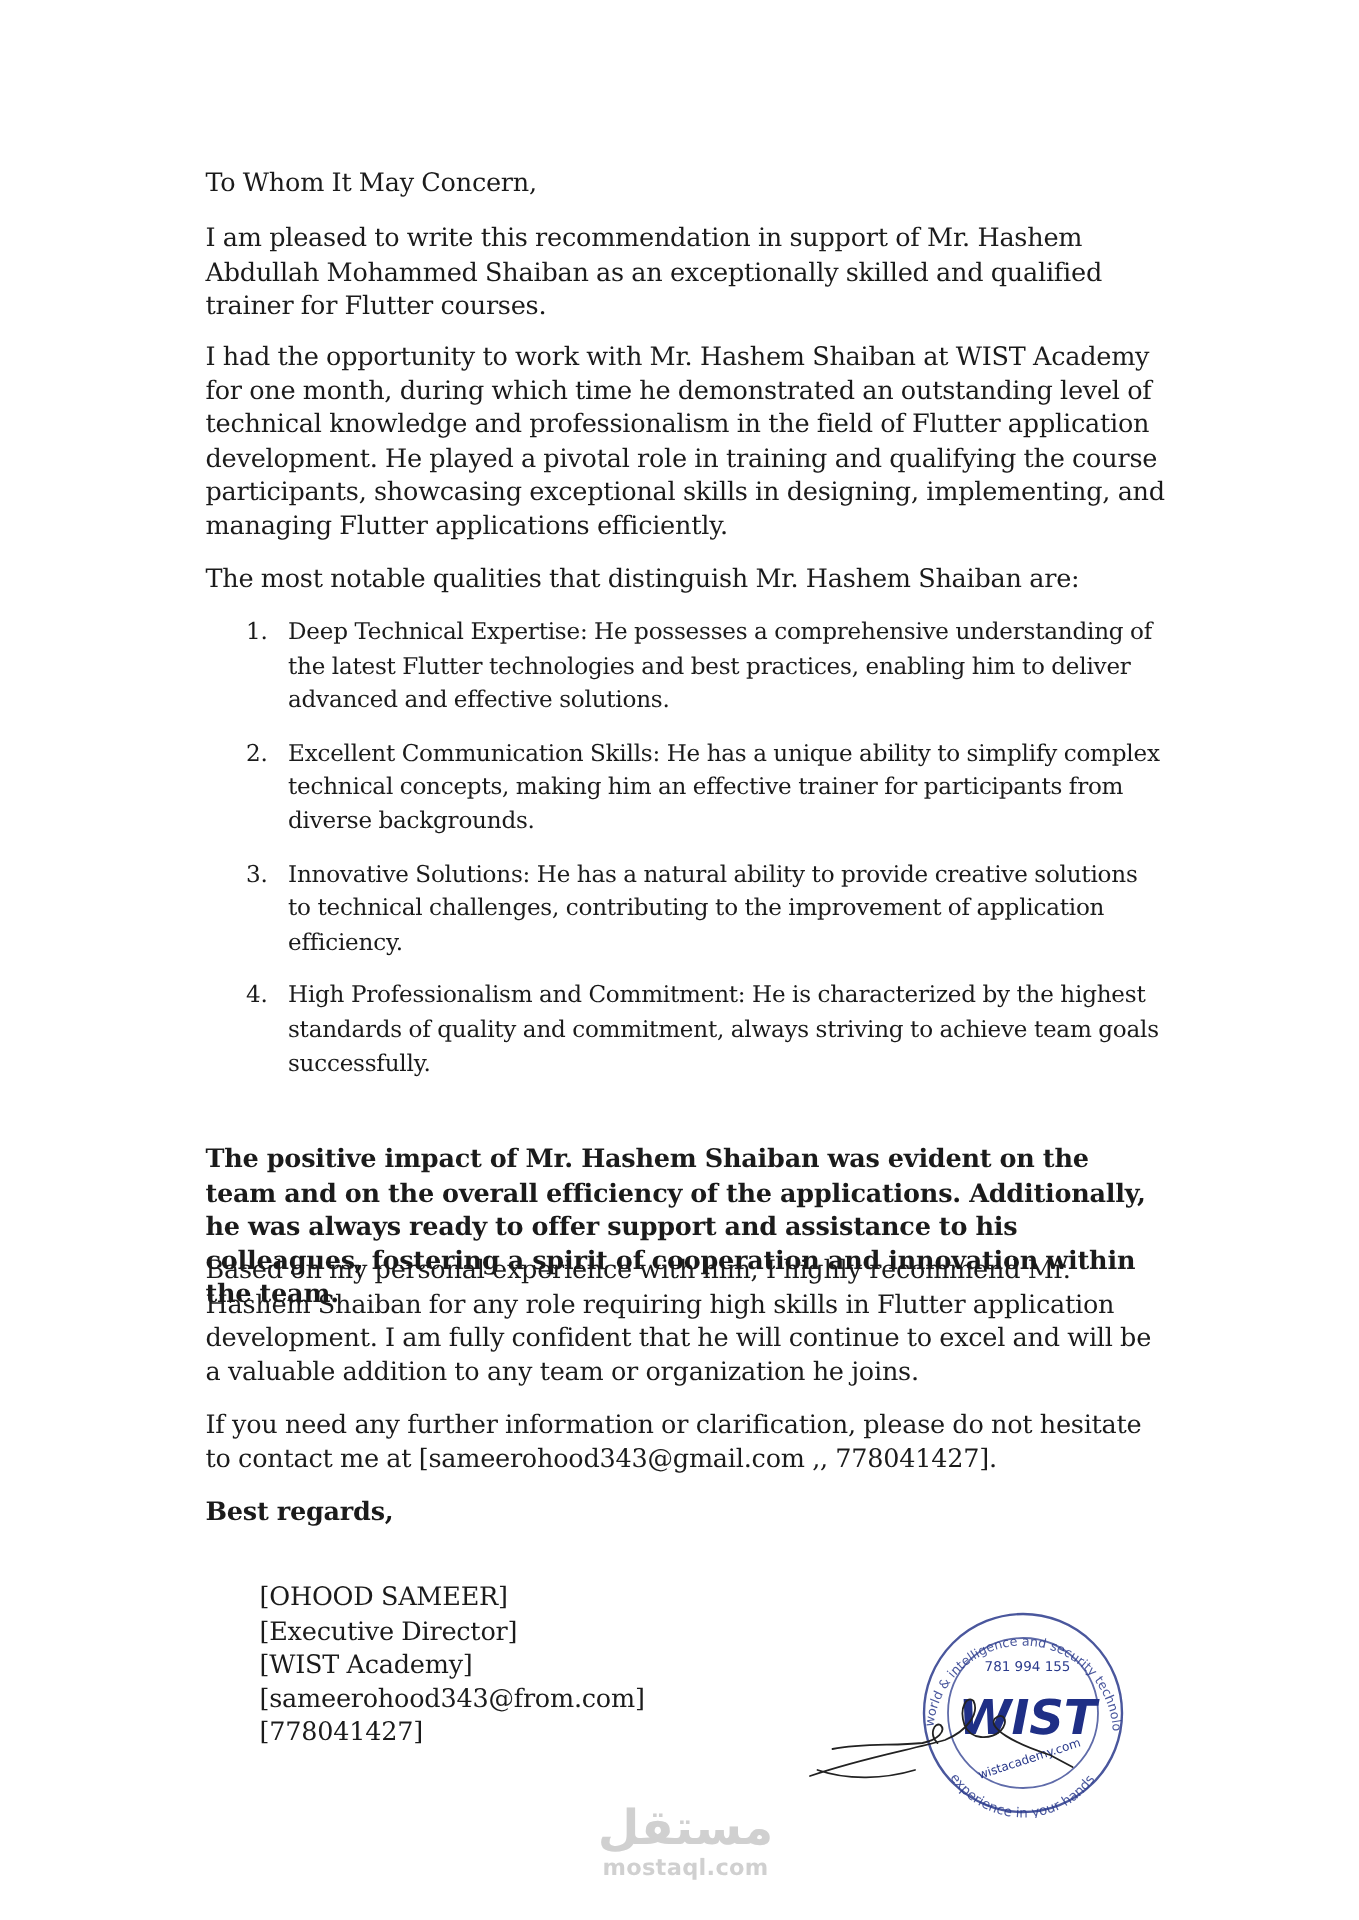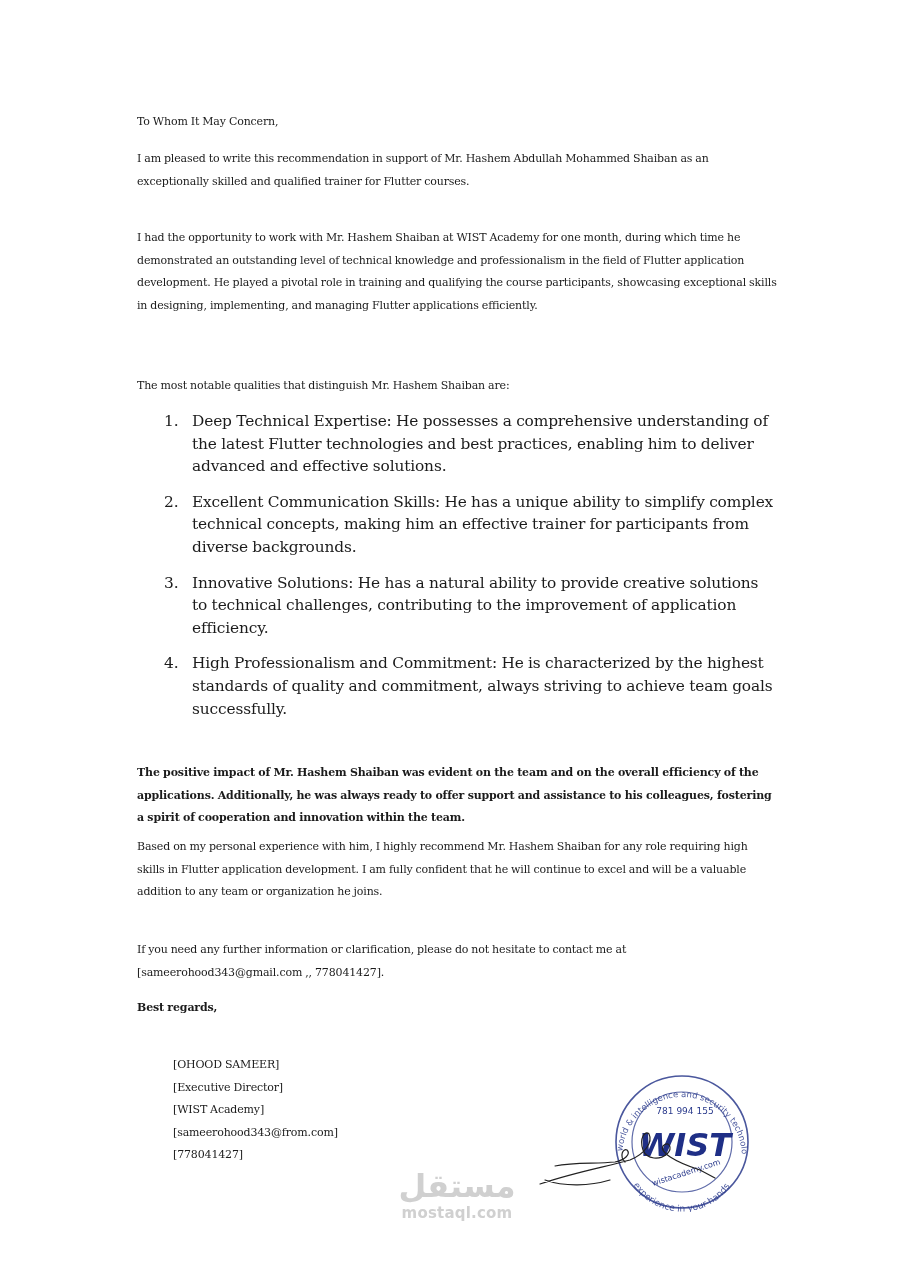--- a/index.html
+++ b/index.html
@@ -4,41 +4,41 @@
   <style>
     html, body { margin: 0; padding: 0; background: #ffffff; }
     body { width: 906px; height: 1280px; position: relative; overflow: hidden; }
     .page {
       position: absolute; left: 0; top: 0; width: 906px; height: 1280px;
       background: #ffffff; color: #1b1b1b;
       font-family: "DejaVu Serif", "Liberation Serif", serif;
     }
     .text {
       position: absolute; left: 137px; width: 640px;
-      font-size: 11px; line-height: 22.6px; letter-spacing: -0.15px;
+      font-size: 17px; line-height: 22.6px; letter-spacing: -0.15px;
       word-spacing: -0.3px;
     }
     .text p { margin: 0; }
     .salutation { top: 111px; }
     .para1 { top: 148px; }
     .para2 { top: 227px; }
     .para3 { top: 375px; }
     .list { position: absolute; left: 137px; width: 640px; top: 410px; margin: 0; padding: 0; list-style: none;
             font-size: 15.4px; line-height: 22.6px; letter-spacing: -0.15px; word-spacing: -0.3px; }
     .list li { position: relative; padding-left: 55px; margin: 0 0 13px 0; }
     .list li .num { position: absolute; left: 27px; top: 0; }
     .para4 { top: 762px; font-weight: bold; }
     .para5 { top: 836px; }
     .para6 { top: 939px; }
     .closing { top: 997px; font-weight: bold; }
     .signature { top: 1054px; margin-left: 36px; }
     .signature div { white-space: nowrap; }
 
     .stamp { position: absolute; left: 535px; top: 1062px; width: 230px; height: 150px; }
-    .watermark { position: absolute; left: 392px; top: 1168px; width: 130px; text-align: center; color: #d0d0d0; }
+    .watermark { position: absolute; left: 392px; top: 1200px; width: 130px; text-align: center; color: #d0d0d0; }
     .watermark .arabic { font-family: "DejaVu Sans", sans-serif; font-size: 32px; font-weight: bold; line-height: 36px; }
     .watermark .latin { font-family: "DejaVu Sans", sans-serif; font-size: 15px; font-weight: bold; line-height: 18px; letter-spacing: 0.2px; }
   </style>
 </head>
 <body>
 
 <div class="page">
 
   <div class="text salutation">To Whom It May Concern,</div>
 

